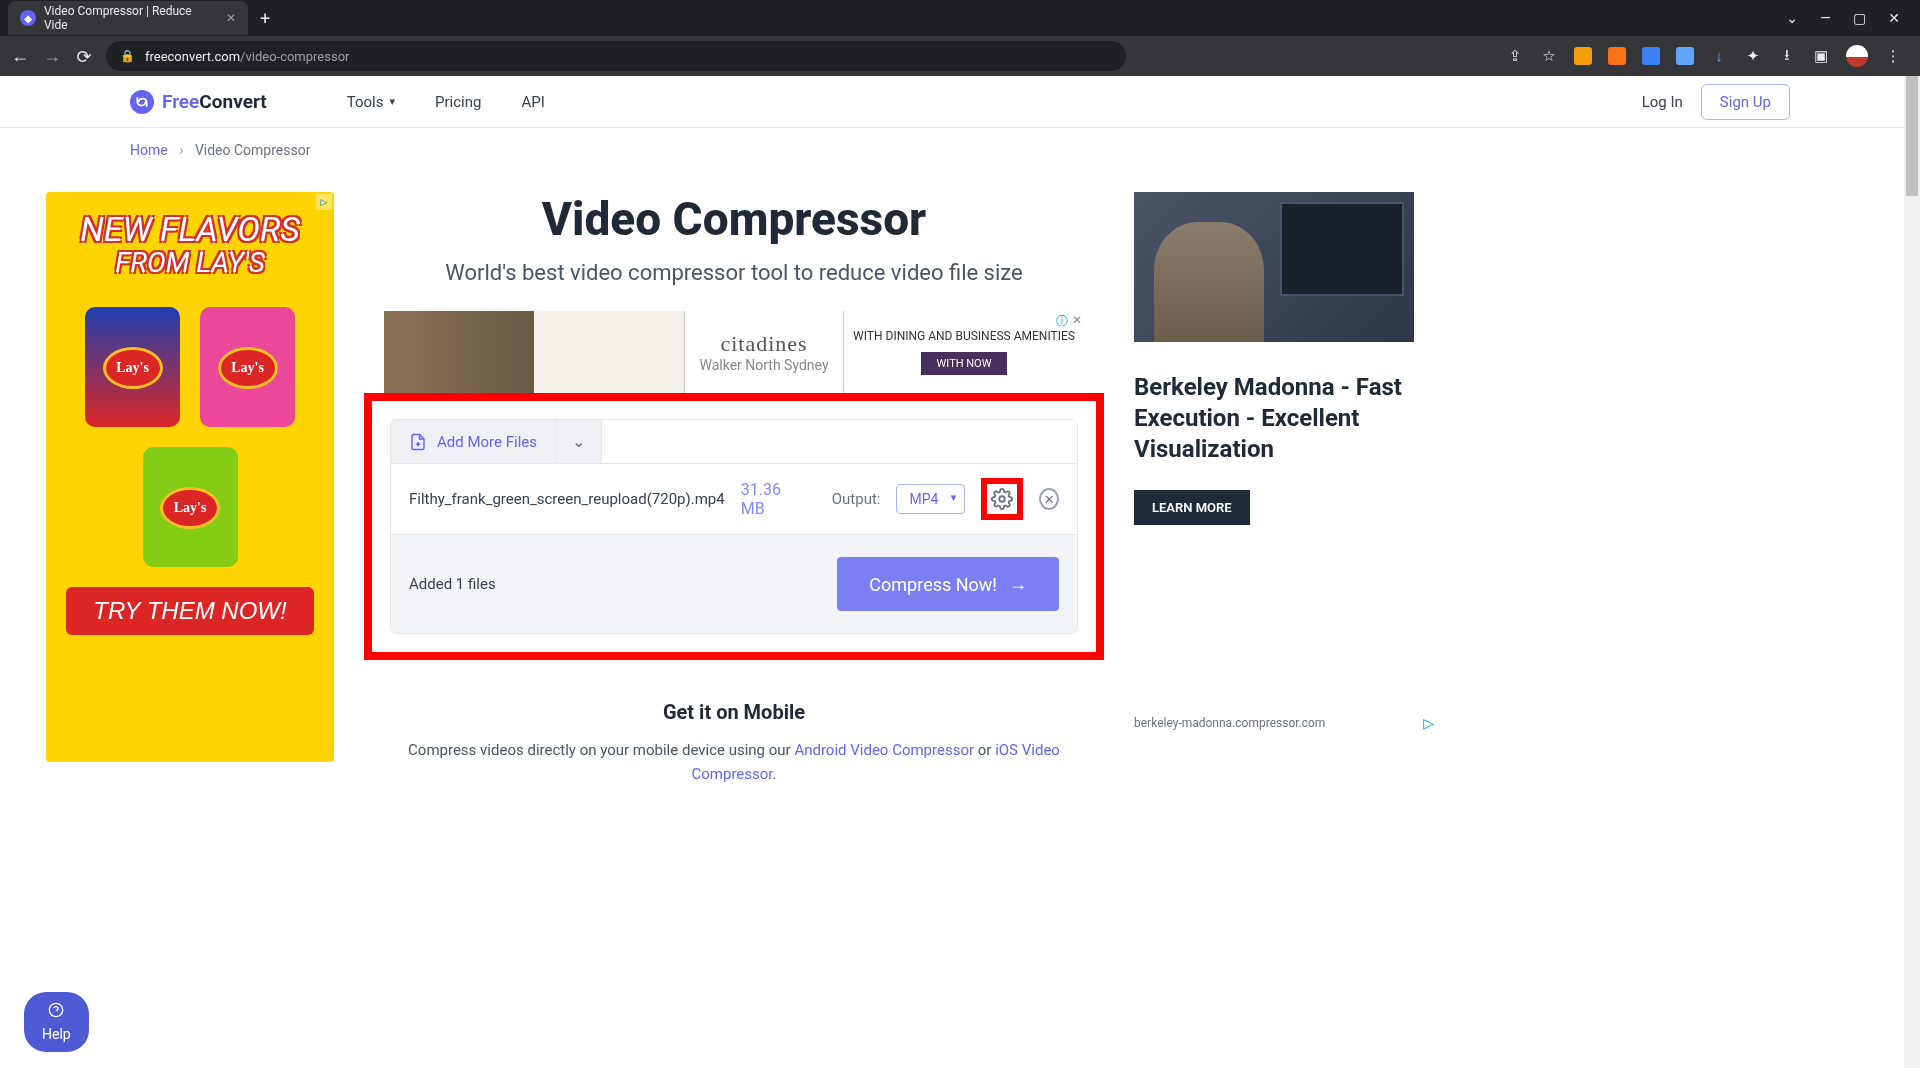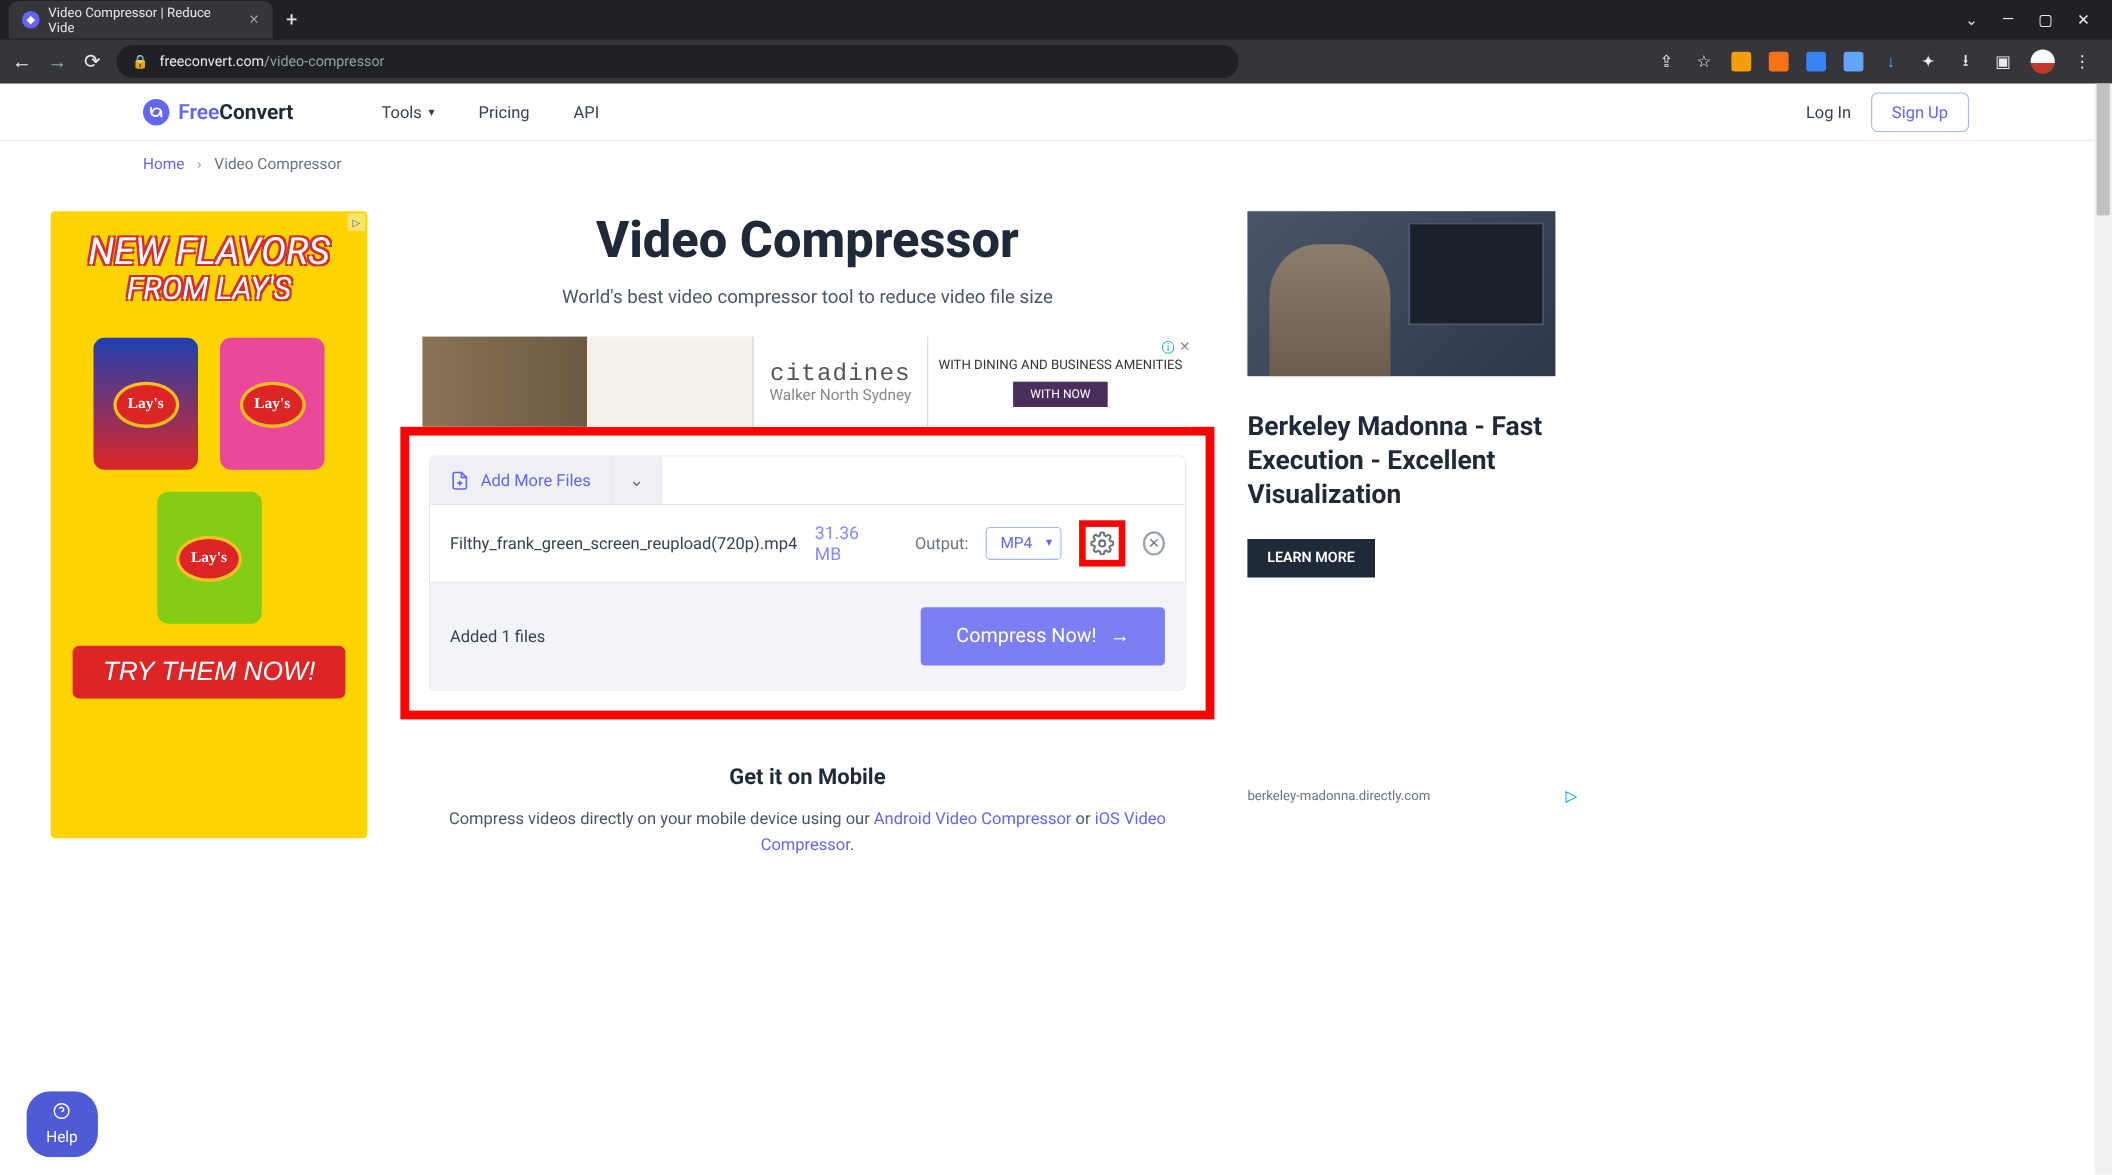--- a/index.html
+++ b/index.html
@@ -59,26 +59,26 @@
 .ad-chips { display: flex; flex-wrap: wrap; justify-content: center; gap: 20px; margin-top: 30px; }
 .chip { width: 95px; height: 120px; border-radius: 10px; }
 .chip.america { background: linear-gradient(#1e40af, #dc2626); }
 .chip.korea { background: #ec4899; }
 .chip.mexico { background: #84cc16; }
 .chip-label { width: 60px; height: 42px; background: #dc2626; border: 3px solid #fbbf24; border-radius: 50%; margin: 40px auto 0; display: flex; align-items: center; justify-content: center; color: #fff; font-family: cursive; font-size: 14px; font-weight: bold; }
 .ad-cta { background: #dc2626; color: #fff; font-family: Impact, sans-serif; font-size: 24px; text-align: center; padding: 10px; border-radius: 6px; margin-top: 20px; font-style: italic; }
 
 .center-col { flex: 1; max-width: 740px; }
 .page-title { font-size: 46px; font-weight: 800; text-align: center; color: #1f2937; margin-bottom: 14px; }
-.page-subtitle { text-align: center; color: #4b5563; font-size: 17px; margin-bottom: 26px; }
+.page-subtitle { text-align: center; color: #4b5563; font-size: 22px; margin-bottom: 26px; }
 
 .inline-ad { display: flex; height: 82px; background: #f5f5f5; position: relative; margin: 0 auto 0; max-width: 700px; }
 .inline-ad-img { width: 300px; background: linear-gradient(90deg, #8b7355 0%, #6b5a44 50%, #f5f0e8 50%); }
 .inline-ad-mid { flex: 1; display: flex; flex-direction: column; justify-content: center; align-items: center; background: #fff; border-left: 1px solid #ccc; border-right: 1px solid #ccc; }
-.inline-ad-brand { font-family: Liberation Mono, monospace; font-size: 22px; color: #555; letter-spacing: 1px; }
+.inline-ad-brand { font-family: Liberation Serif, serif; font-size: 22px; color: #555; letter-spacing: 1px; }
 .inline-ad-tag { font-size: 14px; color: #888; }
 .inline-ad-right { width: 240px; background: #fff; display: flex; flex-direction: column; align-items: center; justify-content: center; gap: 8px; }
 .inline-ad-txt { font-size: 12px; color: #333; text-align: center; line-height: 1.3; }
 .inline-ad-cta { background: #4a2e5e; color: #fff; padding: 5px 16px; font-size: 11px; }
 .inline-ad-close { position: absolute; top: 2px; right: 2px; font-size: 12px; color: #888; display: flex; gap: 4px; }
 
 
 .red-box { border: 8px solid #ff0000; margin-top: 0; padding: 18px; }
 .file-card { border: 1px solid #e5e7eb; border-radius: 6px; overflow: hidden; }
 .add-files-bar { display: flex; background: #f3f4f8; }
@@ -294,21 +294,21 @@
           <span>Compress videos directly on your mobile device using our </span><a href="#">Android Video Compressor</a><span> or </span><a href="#">iOS Video Compressor</a><span>.</span>
         </p>
       </div>
     </div>
 
     <div class="right-col">
       <div class="right-ad-img"></div>
       <h2 class="right-ad-title">Berkeley Madonna - Fast Execution - Excellent Visualization</h2>
       <button class="right-ad-cta">LEARN MORE</button>
       <div class="right-ad-domain">
-        <span>berkeley-madonna.directly.com</span>
+        <span>berkeley-madonna.compressor.com</span>
         <span class="right-ad-choice">▷</span>
       </div>
     </div>
   </div>
 
 </div>
 <div class="vscroll">
       <div class="vscroll-thumb"></div>
     </div>
 </div>

